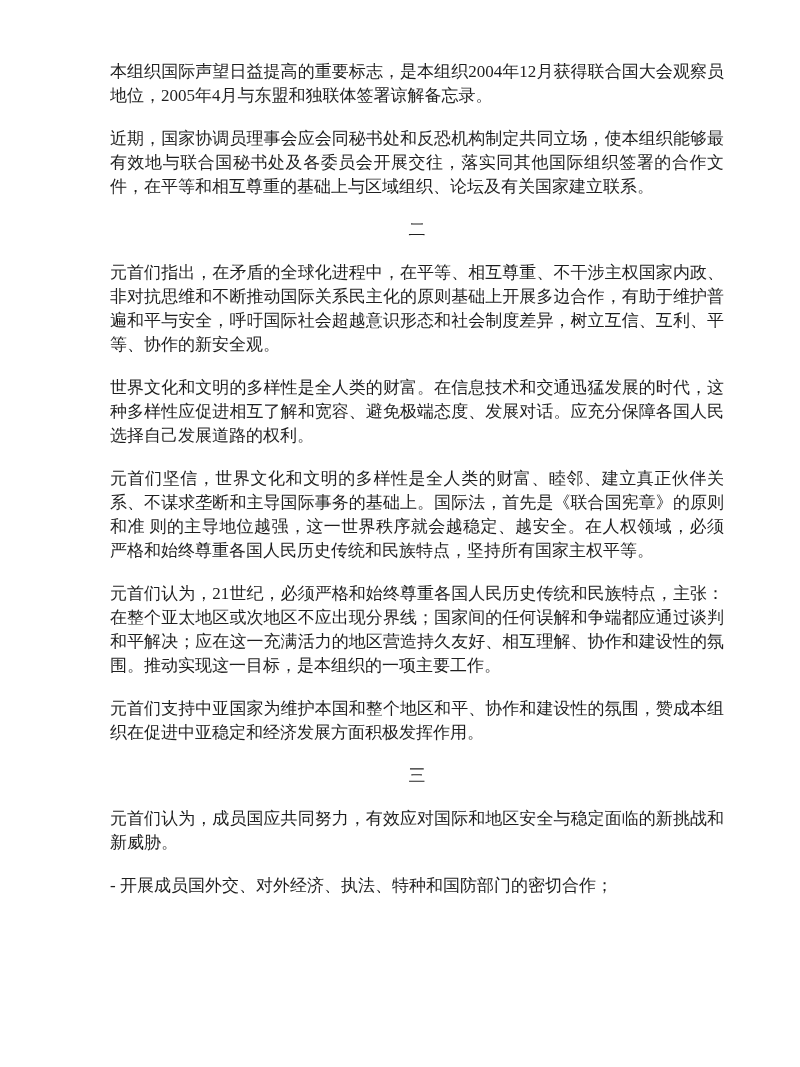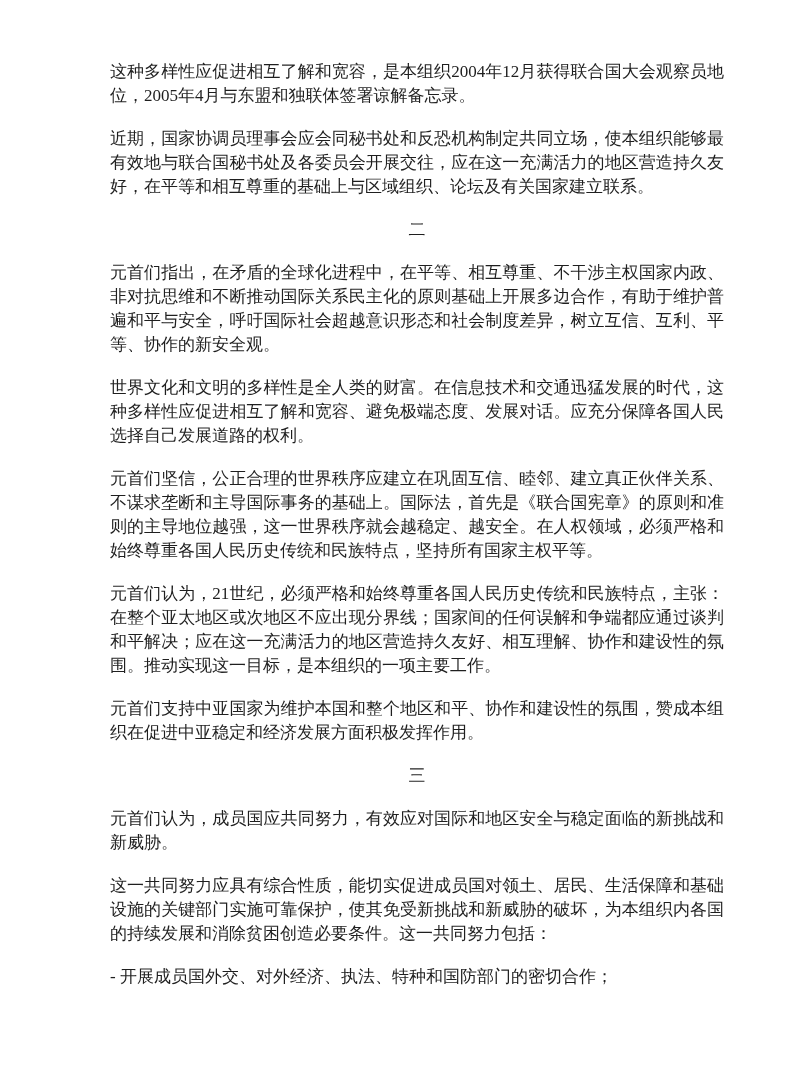--- a/index.html
+++ b/index.html
@@ -31,25 +31,24 @@
     font-size: 17px;
     line-height: 24px;
     text-align: center;
     margin: 2px 0 19px 0;
   }
 </style>
 </head>
 <body>
 
 <div class="page">
-  <p class="para">这种多样性应促进相互了解和宽容，是本组织2004年12月获得联合国大会观察员地位，2005年4月与东盟和独联体签署谅解备忘录。</p>
-  <p class="para">近期，国家协调员理事会应会同秘书处和反恐机构制定共同立场，使本组织能够最有效地与联合国秘书处及各委员会开展交往，应在这一充满活力的地区营造持久友好，在平等和相互尊重的基础上与区域组织、论坛及有关国家建立联系。</p>
+  <p class="para">本组织国际声望日益提高的重要标志，是本组织2004年12月获得联合国大会观察员地位，2005年4月与东盟和独联体签署谅解备忘录。</p>
+  <p class="para">近期，国家协调员理事会应会同秘书处和反恐机构制定共同立场，使本组织能够最有效地与联合国秘书处及各委员会开展交往，落实同其他国际组织签署的合作文件，在平等和相互尊重的基础上与区域组织、论坛及有关国家建立联系。</p>
   <p class="section-heading">二</p>
   <p class="para">元首们指出，在矛盾的全球化进程中，在平等、相互尊重、不干涉主权国家内政、非对抗思维和不断推动国际关系民主化的原则基础上开展多边合作，有助于维护普遍和平与安全，呼吁国际社会超越意识形态和社会制度差异，树立互信、互利、平等、协作的新安全观。</p>
   <p class="para">世界文化和文明的多样性是全人类的财富。在信息技术和交通迅猛发展的时代，这种多样性应促进相互了解和宽容、避免极端态度、发展对话。应充分保障各国人民选择自己发展道路的权利。</p>
-  <p class="para">元首们坚信，公正合理的世界秩序应建立在巩固互信、睦邻、建立真正伙伴关系、不谋求垄断和主导国际事务的基础上。国际法，首先是《联合国宪章》的原则和准 则的主导地位越强，这一世界秩序就会越稳定、越安全。在人权领域，必须严格和始终尊重各国人民历史传统和民族特点，坚持所有国家主权平等。</p>
+  <p class="para">元首们坚信，世界文化和文明的多样性是全人类的财富、睦邻、建立真正伙伴关系、不谋求垄断和主导国际事务的基础上。国际法，首先是《联合国宪章》的原则和准 则的主导地位越强，这一世界秩序就会越稳定、越安全。在人权领域，必须严格和始终尊重各国人民历史传统和民族特点，坚持所有国家主权平等。</p>
   <p class="para">元首们认为，21世纪，必须严格和始终尊重各国人民历史传统和民族特点，主张：在整个亚太地区或次地区不应出现分界线；国家间的任何误解和争端都应通过谈判 和平解决；应在这一充满活力的地区营造持久友好、相互理解、协作和建设性的氛围。推动实现这一目标，是本组织的一项主要工作。</p>
   <p class="para">元首们支持中亚国家为维护本国和整个地区和平、协作和建设性的氛围，赞成本组织在促进中亚稳定和经济发展方面积极发挥作用。</p>
   <p class="section-heading">三</p>
   <p class="para">元首们认为，成员国应共同努力，有效应对国际和地区安全与稳定面临的新挑战和新威胁。</p>
-  <p class="para">这一共同努力应具有综合性质，能切实促进成员国对领土、居民、生活保障和基础设施的关键部门实施可靠保护，使其免受新挑战和新威胁的破坏，为本组织内各国的持续发展和消除贫困创造必要条件。这一共同努力包括：</p>
   <p class="para">- 开展成员国外交、对外经济、执法、特种和国防部门的密切合作；</p>
 </div>
 
 </body></html>

